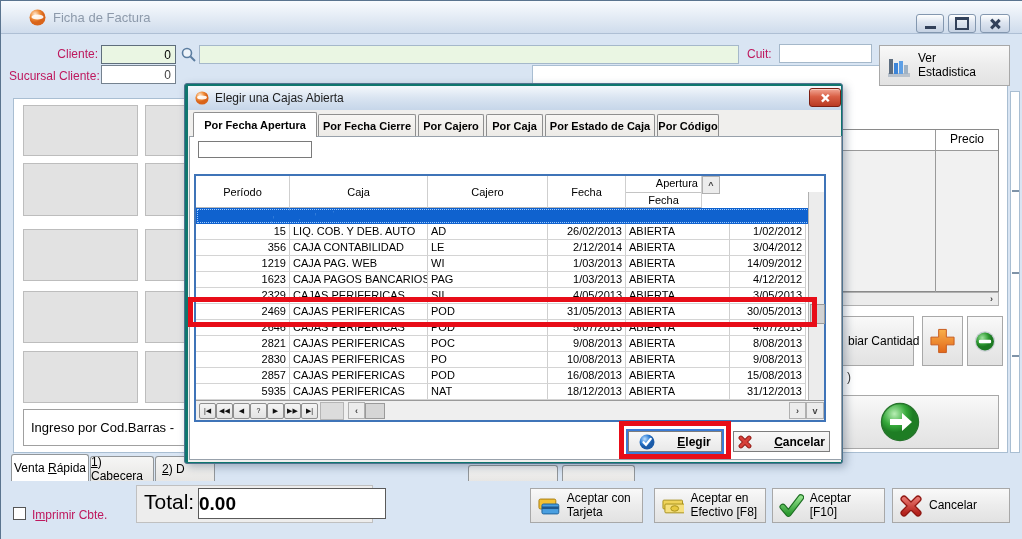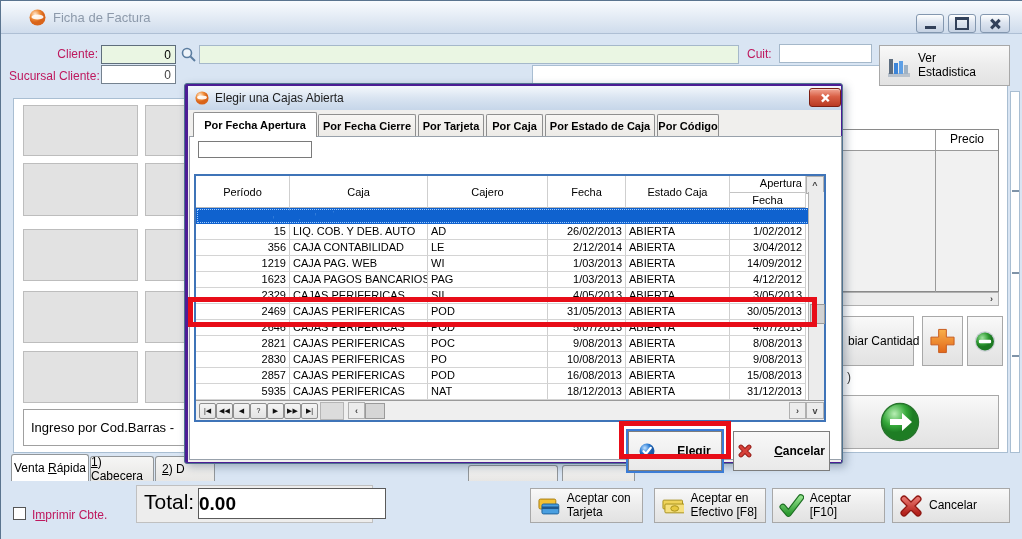--- a/index.html
+++ b/index.html
@@ -27,21 +27,21 @@
   .panel{background:#fff;border:1px solid #a9bed2;}
   .gbtn{background:#e2e2e2;border:1px solid #bdbdbd;}
   .pushbtn{background:linear-gradient(#f9f9f9,#ececec 50%,#e2e2e2);border:1px solid #a8a8a8;
     display:flex;align-items:center;gap:6px;padding:0 6px;font-size:12px;color:#000;}
   .pushbtn .cap{line-height:1.12;text-align:left;}
   
   .tab{background:linear-gradient(#f6f6f5,#e7e6e4);border:1px solid #929699;border-bottom:none;
     border-radius:3px 3px 0 0;font-size:12px;display:flex;align-items:center;justify-content:center;}
   .tab.active{background:#fff;}
   
-  #dlg{left:183px;top:82px;width:659px;height:381px;background:#4c1d95;
+  #dlg{left:183px;top:82px;width:659px;height:381px;background:#0f766e;
     border:1px solid #50738f;border-radius:3px;box-shadow:3px 3px 8px rgba(40,60,90,.35);z-index:10;}
   .dlg-title{left:3px;top:2px;width:653px;height:24px;
     background:linear-gradient(#f4f8fc,#d9e4f1 50%,#c6d6e9);display:flex;align-items:center;}
   .dlg-body{left:3px;top:26px;width:653px;height:352px;background:#f0efed;}
   .closebtn{width:32px;height:19px;border:1px solid #7c1e12;border-radius:3px;
     background:linear-gradient(#f2a795,#d95f45 45%,#b93a23);box-shadow:inset 0 1px 0 #f8cabc;
     display:flex;align-items:center;justify-content:center;}
   .dtab{border:1px solid #8f8f8f;border-bottom:none;border-radius:2px 2px 0 0;
     background:linear-gradient(#f7f6f4,#eceae6);font-size:11px;font-weight:bold;
     display:flex;align-items:center;justify-content:center;white-space:nowrap;}
@@ -53,21 +53,21 @@
   .gc.r{text-align:right;} .gc.l{text-align:left;}
   .grow{display:flex;height:16px;background:#fff;}
   .grow.sel{background:#0f62cf;color:#fff;outline:1px dotted #9ecbff;outline-offset:-2px;flex-direction:column;}
   .grow.sel .gc{border-bottom-color:#0f62cf;border-right-color:#2f7ad9;}
   .gc0{width:94px;} .gc1{width:138px;} .gc2{width:120px;} .gc3{width:78px;} .gc4{width:104px;} .gc5{width:76px;}
   .scr{background:#ececec;border:1px solid #b0b0b0;color:#444;font-size:9px;font-weight:bold;
     display:flex;align-items:center;justify-content:center;}
   .navbtn{width:17px;height:16px;background:linear-gradient(#f4f4f4,#e3e3e3);border:1px solid #8f8f8f;
     border-radius:2px;font-size:7px;color:#111;display:flex;align-items:center;justify-content:center;padding:0;}
   .redbox{border:5px solid #e80d18;background:transparent;z-index:30;}
-  .dlgbtn{height:40px;background:linear-gradient(#f8f8f8,#e9e9e9);border:1px solid #7d7d7d;
+  .dlgbtn{height:21px;background:linear-gradient(#f8f8f8,#e9e9e9);border:1px solid #7d7d7d;
     display:flex;align-items:center;justify-content:center;gap:22px;font-size:12px;font-weight:bold;}
   u{text-decoration:underline;}
   .frag{font-size:12px;color:#333;}
   .dash{width:7px;height:2px;background:#7f93a8;position:absolute;left:1px;}
 </style>
 </head>
 <body>
 
 <div id="win">
 
@@ -258,36 +258,35 @@
       </svg>
       <span style="margin-left:6px;font-size:12px;color:#1c1c1c">Elegir una Cajas Abierta</span>
     </div>
     <div class="a closebtn" style="left:624px;top:4px">
       <div class="gl-x gl-xw" style="transform:scale(.8)"></div>
     </div>
     <div class="a dlg-body"></div>
 
     <div class="a dtab active" style="left:8px;top:28px;width:124px">Por Fecha Apertura</div>
     <div class="a dtab" style="left:133px;top:30px;width:98px;height:23px">Por Fecha Cierre</div>
-    <div class="a dtab" style="left:233px;top:30px;width:66px;height:23px">Por Tarjeta</div>
+    <div class="a dtab" style="left:233px;top:30px;width:66px;height:23px">Por Cajero</div>
     <div class="a dtab" style="left:301px;top:30px;width:57px;height:23px">Por Caja</div>
     <div class="a dtab" style="left:360px;top:30px;width:110px;height:23px">Por Estado de Caja</div>
     <div class="a dtab" style="left:472px;top:30px;width:62px;height:23px">Por Código</div>
 
     <div class="a white-cnt" style="left:4px;top:52px;width:653px;height:324px"></div>
     <input class="a field" style="left: 13px; top: 57px; width: 114px; height: 17px; border-color: rgb(122, 122, 122);" value="">
 
     <div class="a" style="left:9px;top:90px;width:632px;height:248px;border:2px solid #3f74b8;background:#fff">
 
       <div style="display:flex;height:32px">
         <div class="hcell gc0">Período</div>
         <div class="hcell gc1">Caja</div>
         <div class="hcell gc2">Cajero</div>
         <div class="hcell gc3">Fecha</div>
-        <div class="hcell gc4">Estado Caja</div>
         <div class="gc5" style="border-right:1px solid #cfcfcf;border-bottom:1px solid #b9b9b9;height:32px;box-sizing:border-box">
           <div style="height:16px;font-size:11px;text-align:right;padding-right:3px;border-bottom:1px solid #c4c4c4;line-height:15px">Apertura</div>
           <div style="height:15px;font-size:11px;text-align:center;line-height:14px">Fecha</div>
         </div>
         <div class="scr" style="width:16px;height:16px">^</div>
       </div>
 
       <div>
           <div class="grow sel">
             <div class="gc gc0 r">11</div>

